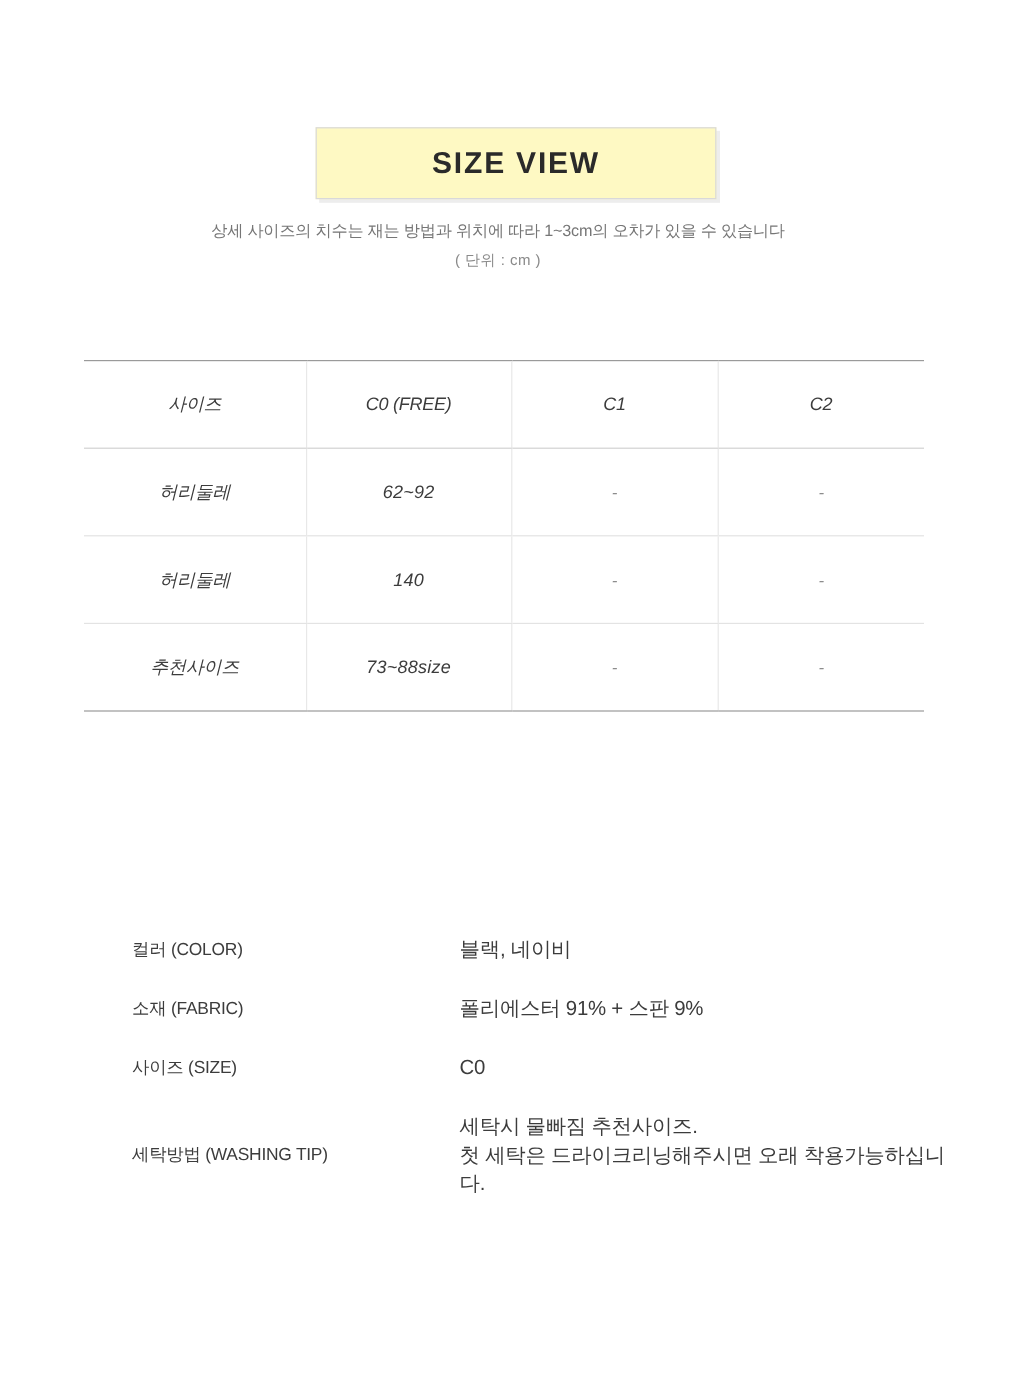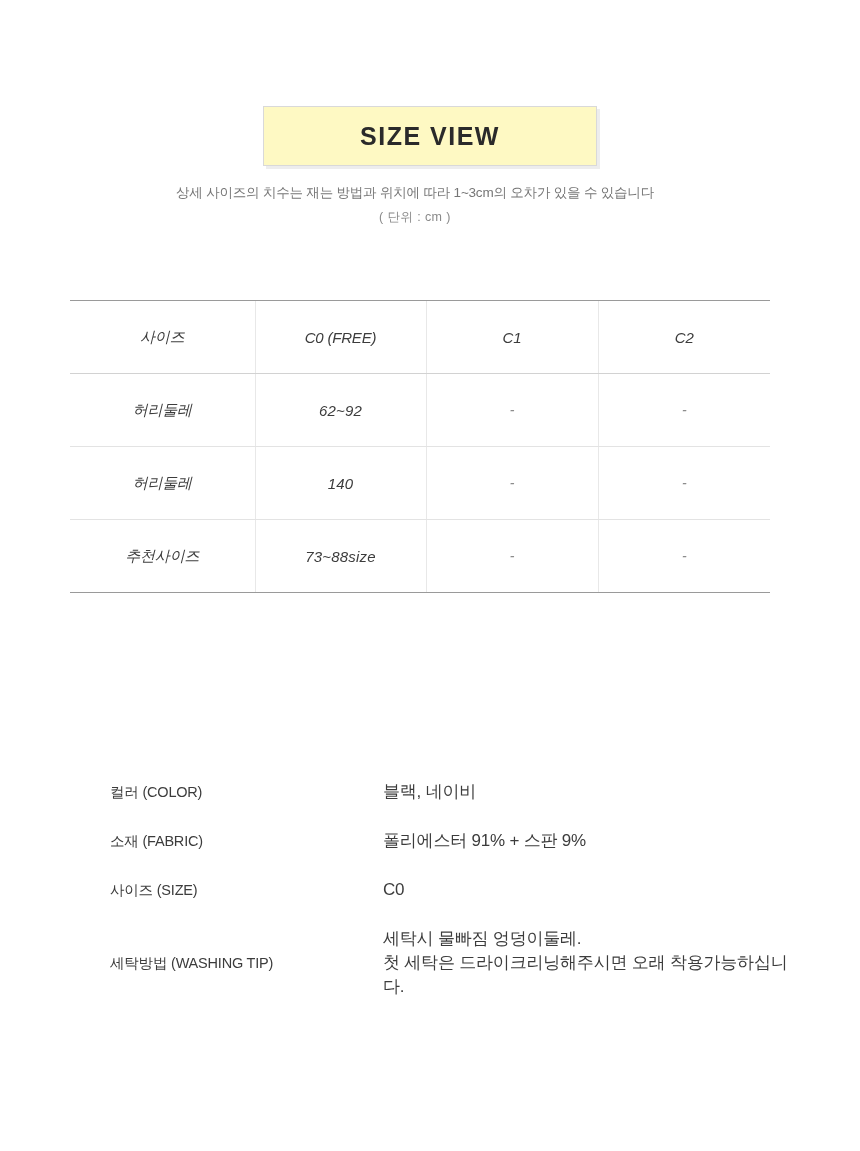--- a/index.html
+++ b/index.html
@@ -220,19 +220,19 @@
     </div>
     <div class="info-row">
       <div class="info-label">사이즈  (SIZE)</div>
       <div class="info-value">
         <span class="line">C0</span>
       </div>
     </div>
     <div class="info-row">
       <div class="info-label">세탁방법  (WASHING TIP)</div>
       <div class="info-value">
-        <span class="line">세탁시 물빠짐 엉덩이둘레.</span>
+        <span class="line">세탁시 물빠짐 추천사이즈.</span>
         <span class="line">첫 세탁은 드라이크리닝해주시면 오래 착용가능하십니다.</span>
       </div>
     </div>
   </div>
 
 </div>
 
 </body></html>

